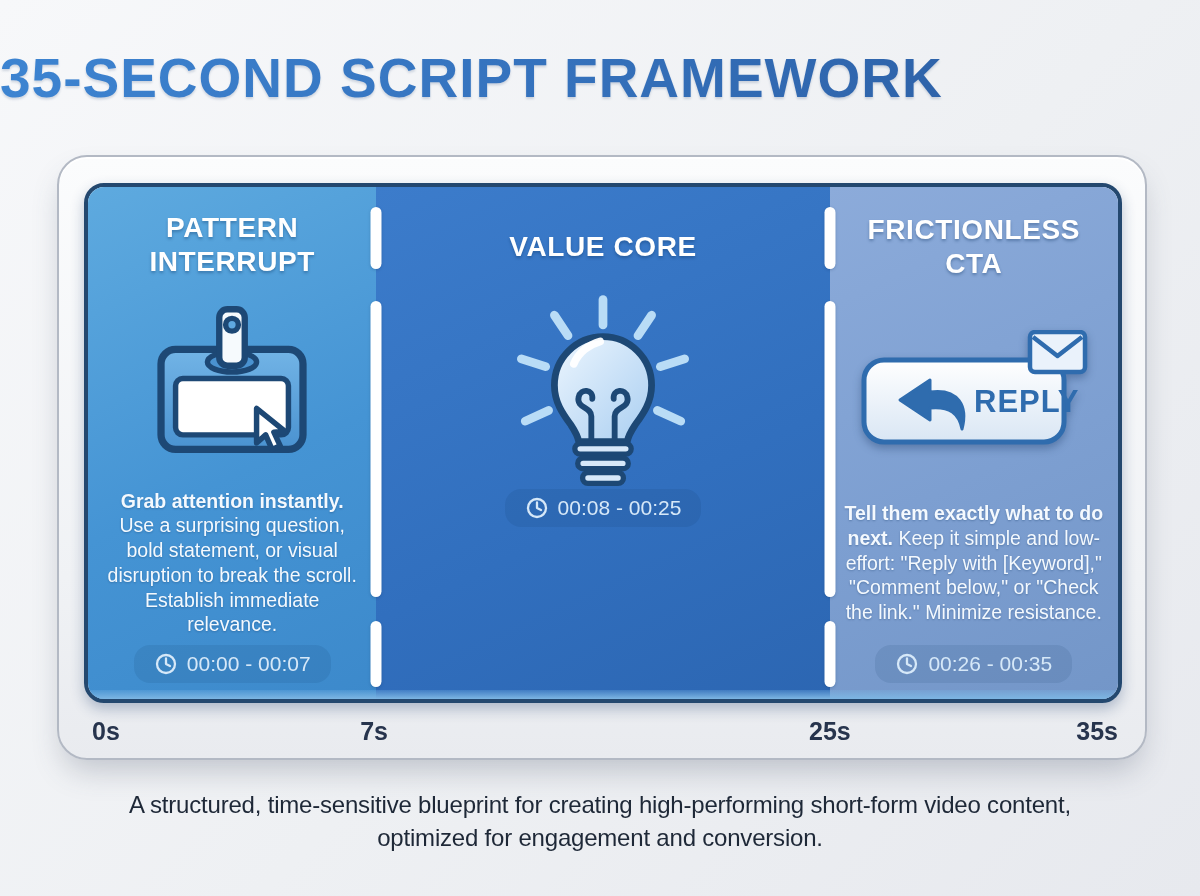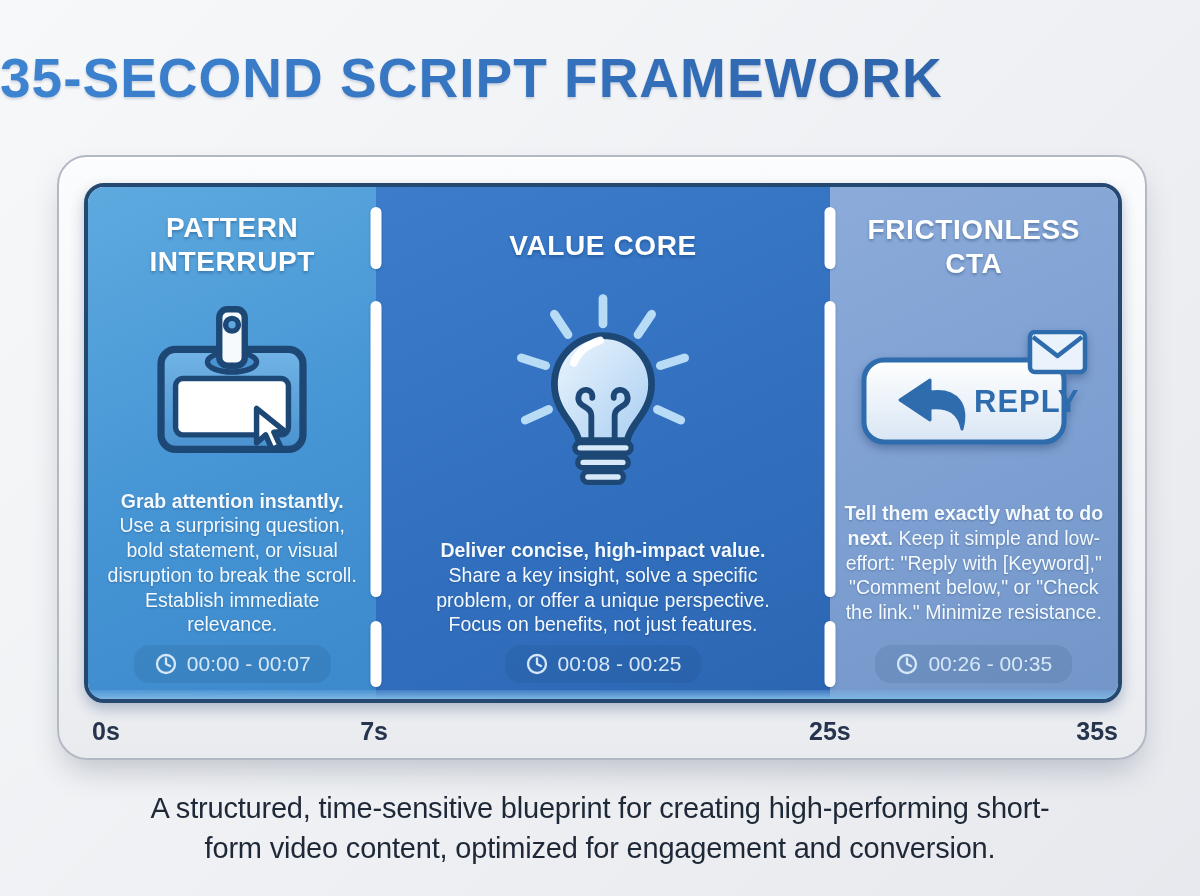--- a/index.html
+++ b/index.html
@@ -90,21 +90,21 @@
   .tl { position:absolute; top:4px; }
   .tl-0 { left:8px; }
   .tl-1 { left:28%; transform:translateX(-50%); }
   .tl-2 { left:72%; transform:translateX(-50%); }
   .tl-3 { right:2px; }
 
   
   .footer {
     position:absolute; top:788px; left:50%; transform:translateX(-50%);
     width:950px; text-align:center;
-    color:#1e2837; font-size:29px; line-height:1.38; letter-spacing:-.2px;
+    color:#1e2837; font-size:24px; line-height:1.38; letter-spacing:-.2px;
   }
 
   svg { display:block; }
 </style>
 </head>
 <body>
 
 <h1 class="title">35-SECOND SCRIPT FRAMEWORK</h1>
 
 <div class="card">
@@ -167,23 +167,20 @@
           <path d="M70,78 C75,66 86,58 97,55" fill="none" stroke="#ffffff" stroke-width="8" stroke-linecap="round" opacity=".95"></path>
           <path d="M88,156 V132 C88,122 72,124 75,112 C77,103 90,104 89,114" fill="none" stroke="#1d4875" stroke-width="6" stroke-linecap="round"></path>
           <path d="M112,156 V132 C112,122 128,124 125,112 C123,103 110,104 111,114" fill="none" stroke="#1d4875" stroke-width="6" stroke-linecap="round"></path>
           <g fill="#d7e8f9" stroke="#1d4875" stroke-width="5.5">
             <rect x="71" y="160" width="58" height="11" rx="5.5"></rect>
             <rect x="74" y="175" width="52" height="11" rx="5.5"></rect>
             <rect x="79" y="190" width="42" height="11" rx="5.5"></rect>
           </g>
         </svg>
       </div>
-      <div class="panel-body">
-        <p><strong>Deliver concise, high-impact value.</strong> <span>Share a key insight, solve a specific problem, or offer a unique perspective. Focus on benefits, not just features.</span></p>
-      </div>
       <div class="panel-time">
         <svg width="24" height="24" viewBox="0 0 24 24">
           <circle cx="12" cy="12" r="9" fill="none" stroke="#d6e8f8" stroke-width="2.3"></circle>
           <path d="M12,6.5 V12 L16,14" fill="none" stroke="#d6e8f8" stroke-width="2.3" stroke-linecap="round" stroke-linejoin="round"></path>
         </svg>
         <span>00:08 - 00:25</span>
       </div>
     </section>
 
     <section class="panel panel-3">

